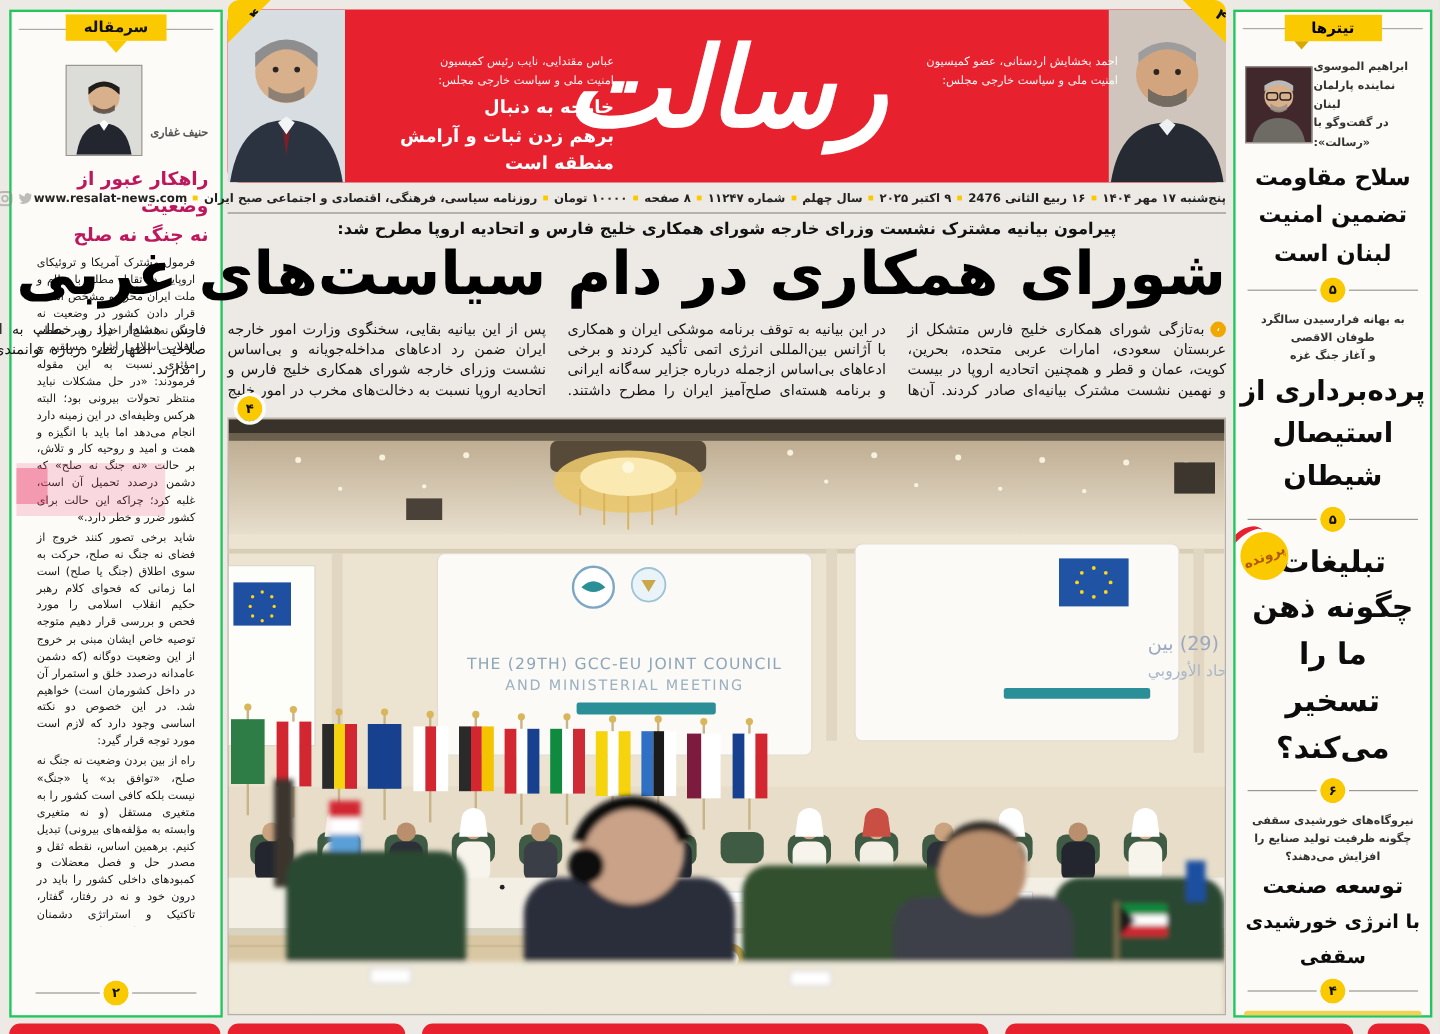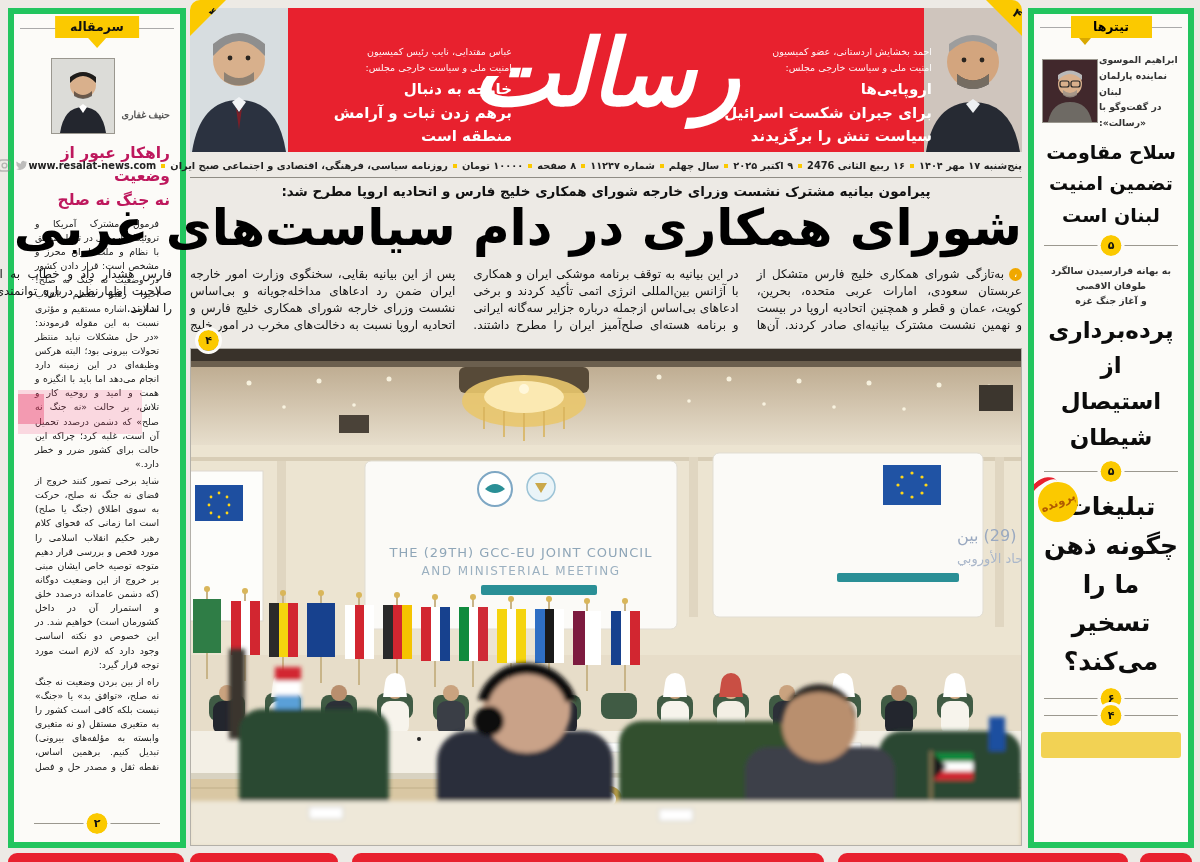--- a/index.html
+++ b/index.html
@@ -1,21 +1,21 @@
 <!DOCTYPE html>
 <html lang="fa" dir="rtl"><head>
 <meta charset="utf-8">
 <style>
   * { margin:0; padding:0; box-sizing:border-box; }
   html,body { width:1200px; height:862px; }
   body { font-family:"DejaVu Sans", sans-serif; background:#e9e6e1; direction:rtl; overflow:hidden; }
   .page { position:relative; width:1200px; height:862px; background:#edeae5; }
 
   
-  .box { background:#fcfbf8; border:6px solid #22c55e; }
+  .box { background:#fcfbf8; border:2px solid #22c55e; }
   .pagedot { display:flex; align-items:center; justify-content:center;
              width:21px; height:21px; border-radius:50%; background:#fbc900;
              font-size:11px; font-weight:bold; color:#111; outline:3px solid #fcfbf8; cursor:pointer; }
   .divider { position:relative; border-top:1px solid #9b988f; margin:0 10px; height:0; }
   .divider .pagedot { position:absolute; top:-11px; left:50%; transform:translateX(-50%); }
 
   
   .bar { position:absolute; bottom:0; height:9px; background:#e8212e; border-radius:9px 9px 0 0; }
 
   
@@ -190,25 +190,20 @@
         <span>برهم زدن ثبات و آرامش</span><br>
         <span>منطقه است</span>
       </div>
     </div>
 
     <div class="mh-text tr">
       <div class="mh-intro">
         <span>احمد بخشایش اردستانی، عضو کمیسیون</span><br>
         <span>امنیت ملی و سیاست خارجی مجلس:</span>
       </div>
-      <div class="mh-head">
-        <span>اروپایی‌ها</span><br>
-        <span>برای جبران شکست اسرائیل</span><br>
-        <span>سیاست تنش را برگزیدند</span>
-      </div>
     </div>
   </div>
 
   <div class="corner cl">
       <span>۴</span>
     </div>
   <div class="corner cr">
       <span>۴</span>
     </div>
 
@@ -595,20 +590,28 @@
       <div class="sb-head h3a">
         <span>تبلیغات</span><br>
         <span>چگونه ذهن ما را</span><br>
         <span>تسخیر می‌کند؟</span>
       </div>
     </div>
     <div class="divider sb-div">
       <div class="pagedot">۶</div>
     </div>
 
+    <div class="sb-kicker">
+      <span>نیروگاه‌های خورشیدی سقفی</span><br>
+      <span>چگونه ظرفیت تولید صنایع را افزایش می‌دهند؟</span>
+    </div>
+    <div class="sb-head h4a">
+      <span>توسعه صنعت</span><br>
+      <span class="sub">با انرژی خورشیدی سقفی</span>
+    </div>
     <div class="divider sb-div">
       <div class="pagedot">۴</div>
     </div>
 
     <div class="aibox">
       
       
       
     </div>
   </div>

